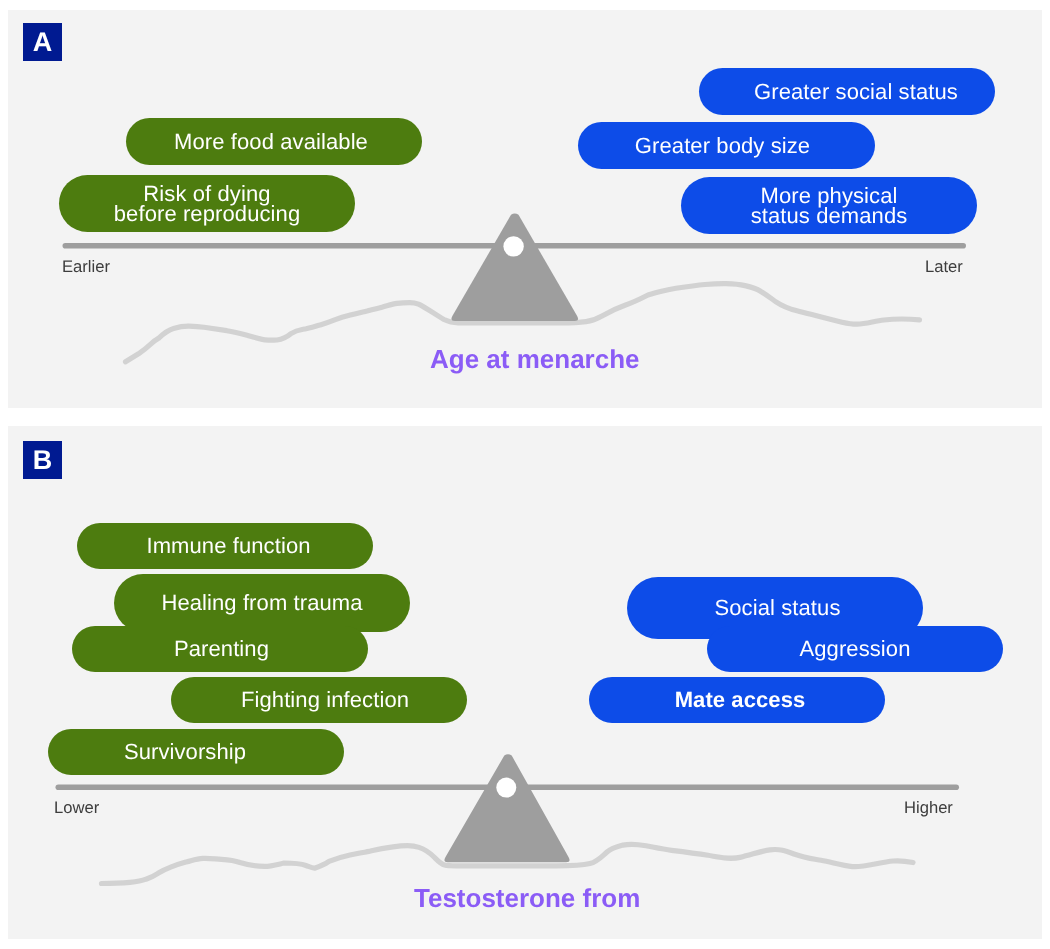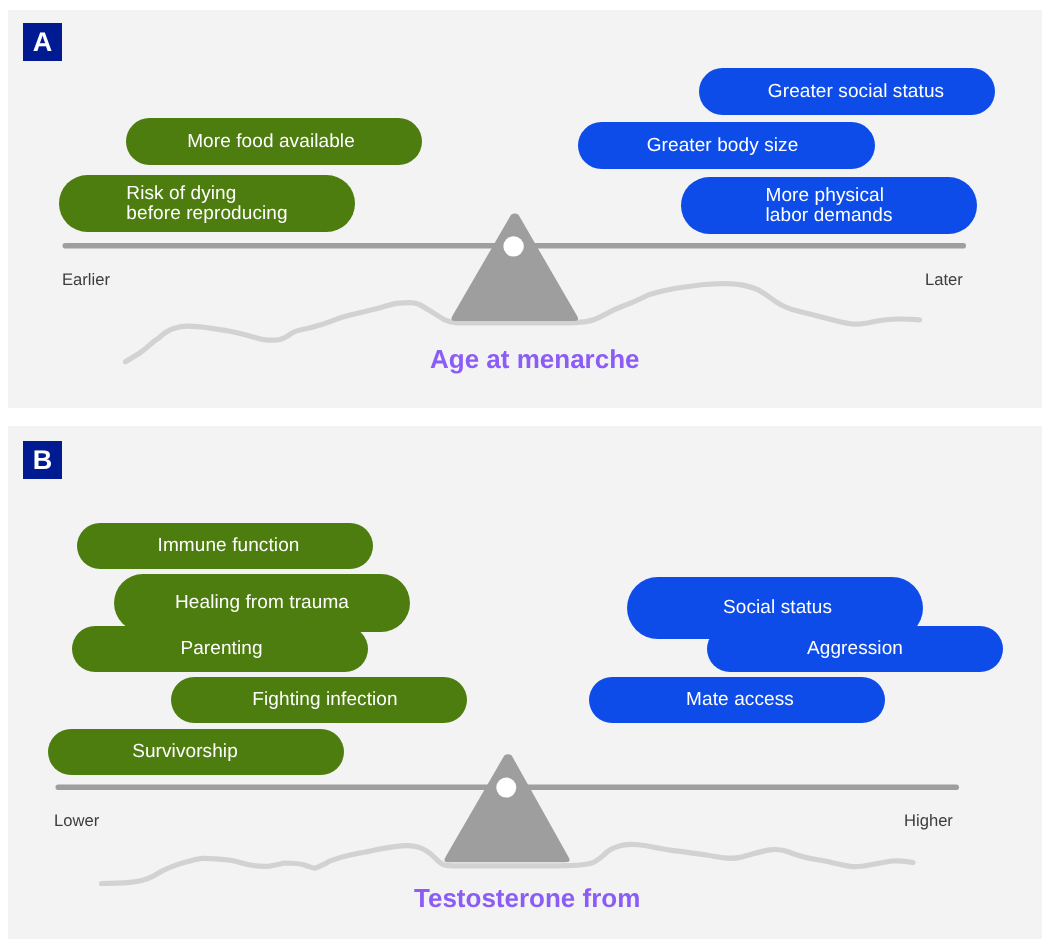--- a/index.html
+++ b/index.html
@@ -7,61 +7,61 @@
   body{width:1050px;height:949px;background:#ffffff;
        -webkit-font-smoothing:antialiased;text-rendering:geometricPrecision;
        font-family:"Liberation Sans",sans-serif;overflow:hidden;}
   .page{position:relative;width:1050px;height:949px;background:#ffffff;}
   .panel{position:absolute;background:#f3f3f3;}
   #panel-a{left:8px;top:10px;width:1034px;height:398px;}
   #panel-b{left:8px;top:426px;width:1034px;height:513px;}
   .badge{position:absolute;width:39px;height:38px;background:#001a91;color:#fff;
          font-weight:bold;font-size:27px;line-height:38px;text-align:center;}
   .bar{position:absolute;border-radius:60px;display:flex;align-items:center;
-       justify-content:center;color:#fff;font-size:19px;
+       justify-content:center;color:#fff;text-align:center;font-size:22px;
        line-height:19.6px;white-space:pre;letter-spacing:0.1px;}
   .bar.left{background:#4d7c0f;}
   .bar.right{background:#0d4ce8;}
-  .endlabel{position:absolute;color:#3d3d3d;font-size:16.6px;margin-top:13px;}
+  .endlabel{position:absolute;color:#3d3d3d;font-size:16.6px;}
   .axistitle{position:absolute;color:#8b5cf6;font-weight:bold;font-size:26px;}
   .gfx{position:absolute;left:0;top:0;}
 </style>
 </head>
 <body>
 
 <div class="page">
 
   <div class="panel" id="panel-a"></div>
 
   <div class="badge" style="left:23px;top:23px;">A</div>
 
   <div class="bar left" style="left:126px;top:118px;width:296px;height:47px;text-indent:-6px;">More food available</div>
   <div class="bar left" style="left:59px;top:175px;width:296px;height:57px;">Risk of dying
 before reproducing</div>
   <div class="bar right" style="left:699px;top:68px;width:296px;height:47px;text-indent:18px;">Greater social status</div>
   <div class="bar right" style="left:578px;top:122px;width:297px;height:47px;text-indent:-8px;">Greater body size</div>
   <div class="bar right" style="left:681px;top:177px;width:296px;height:57px;">More physical
-labor demands</div>
+status demands</div>
 
   <div class="endlabel" style="left:62px;top:257px;">Earlier</div>
   <div class="endlabel" style="left:925px;top:257px;">Later</div>
   <div class="axistitle" style="left:430px;top:344px;">Age at menarche</div>
 
   <div class="panel" id="panel-b"></div>
 
   <div class="badge" style="left:23px;top:441px;">B</div>
 
   <div class="bar left" style="left:77px;top:523px;width:296px;height:46px;text-indent:7px;">Immune function</div>
   <div class="bar left" style="left:114px;top:574px;width:296px;height:58px;">Healing from trauma</div>
   <div class="bar left" style="left:72px;top:626px;width:296px;height:46px;text-indent:3px;">Parenting</div>
   <div class="bar left" style="left:171px;top:677px;width:296px;height:46px;text-indent:12px;">Fighting infection</div>
   <div class="bar left" style="left:48px;top:729px;width:296px;height:46px;text-indent:-22px;">Survivorship</div>
   <div class="bar right" style="left:627px;top:577px;width:296px;height:62px;text-indent:5px;">Social status</div>
   <div class="bar right" style="left:707px;top:626px;width:296px;height:46px;">Aggression</div>
-  <div class="bar right" style="left:589px;top:677px;width:296px;height:46px;text-indent:6px;">Mate access</div>
+  <div class="bar right" style="left:589px;top:677px;width:296px;height:46px;text-indent:6px;font-weight:bold;">Mate access</div>
 
   <div class="endlabel" style="left:54px;top:798px;">Lower</div>
   <div class="endlabel" style="left:904px;top:798px;">Higher</div>
   <div class="axistitle" style="left:414px;top:883px;">Testosterone from</div>
 
   <svg class="gfx" width="1050" height="949" viewBox="0 0 1050 949">
 
     <path d="M 125.5 361.8
          L 138.5 353.8
          C 143 350.7 147 347.5 151 343.8

